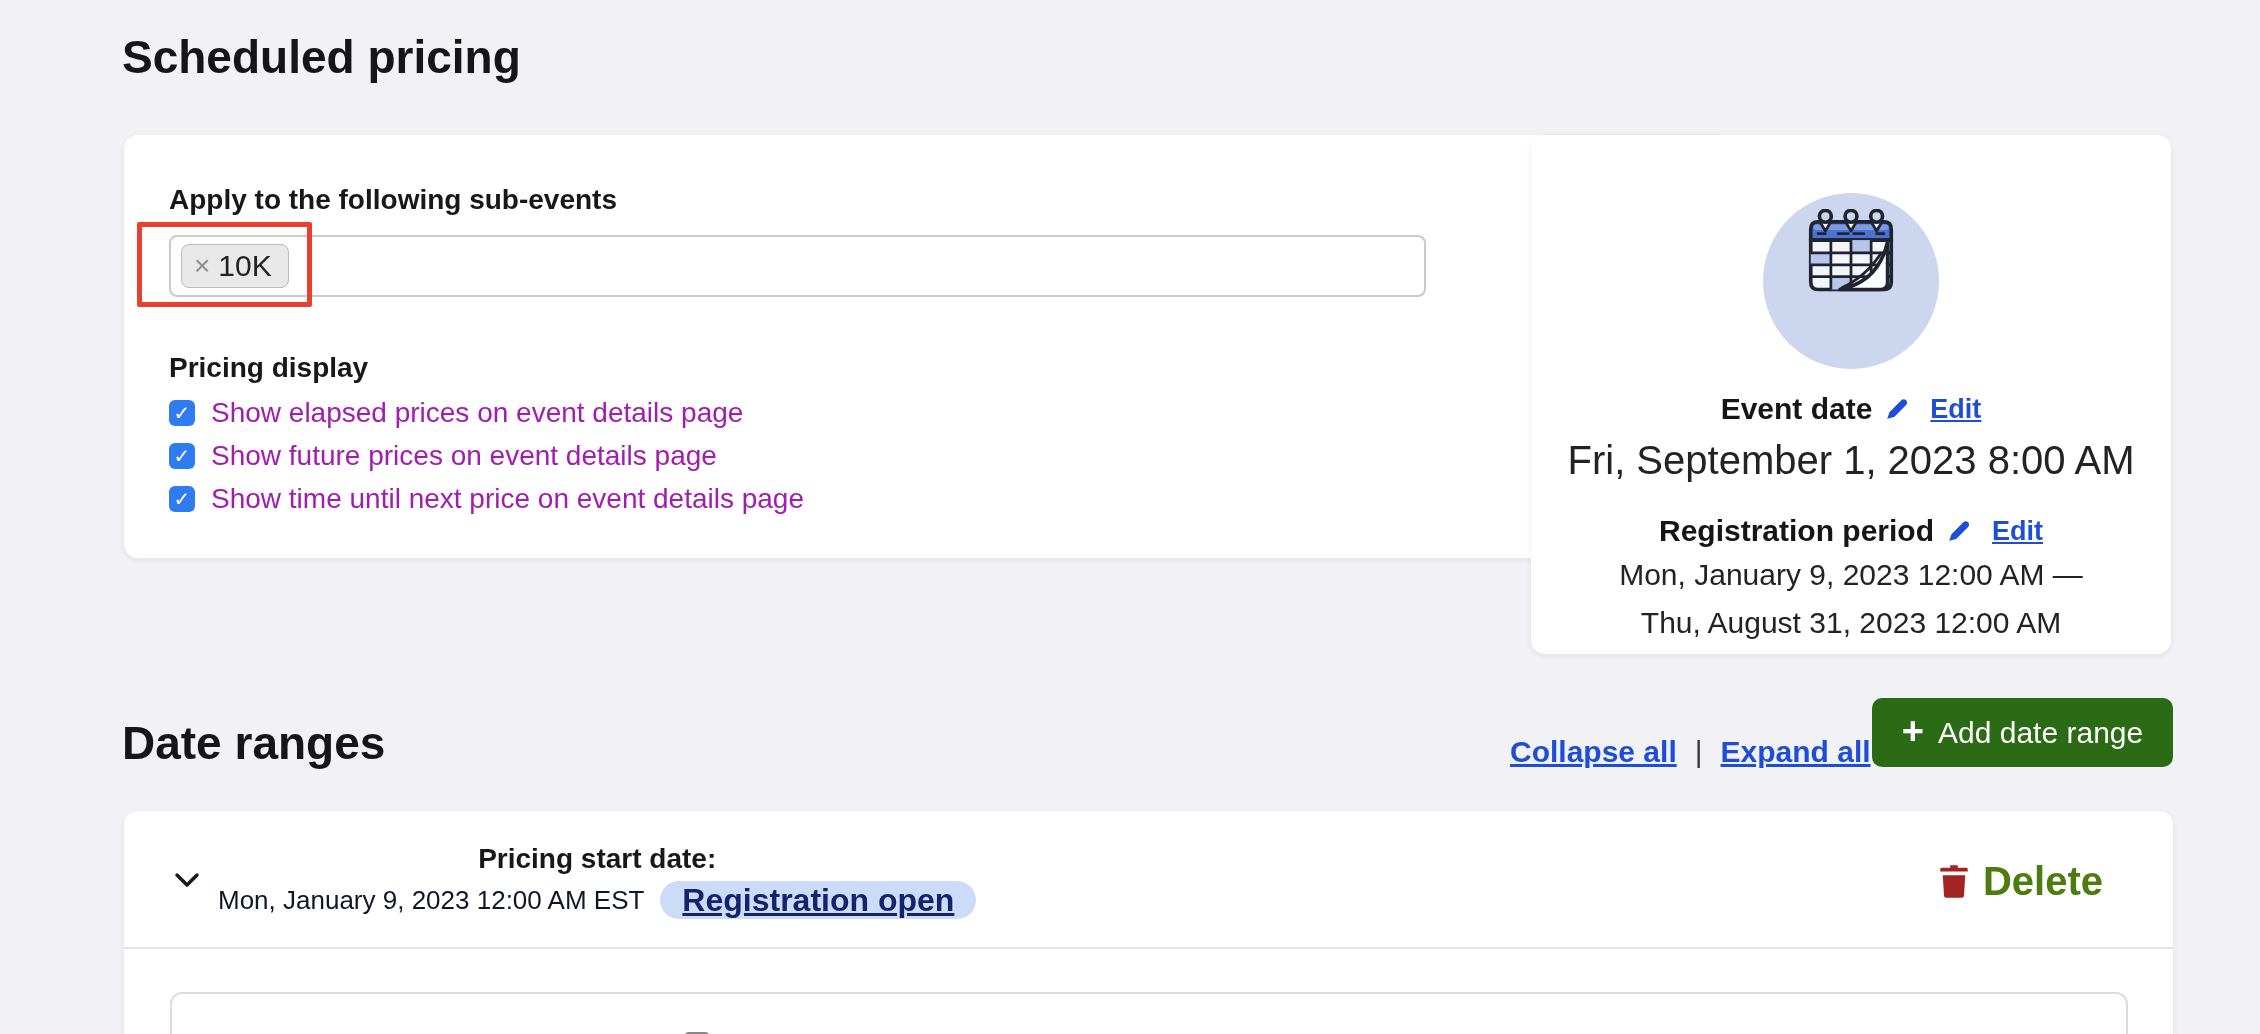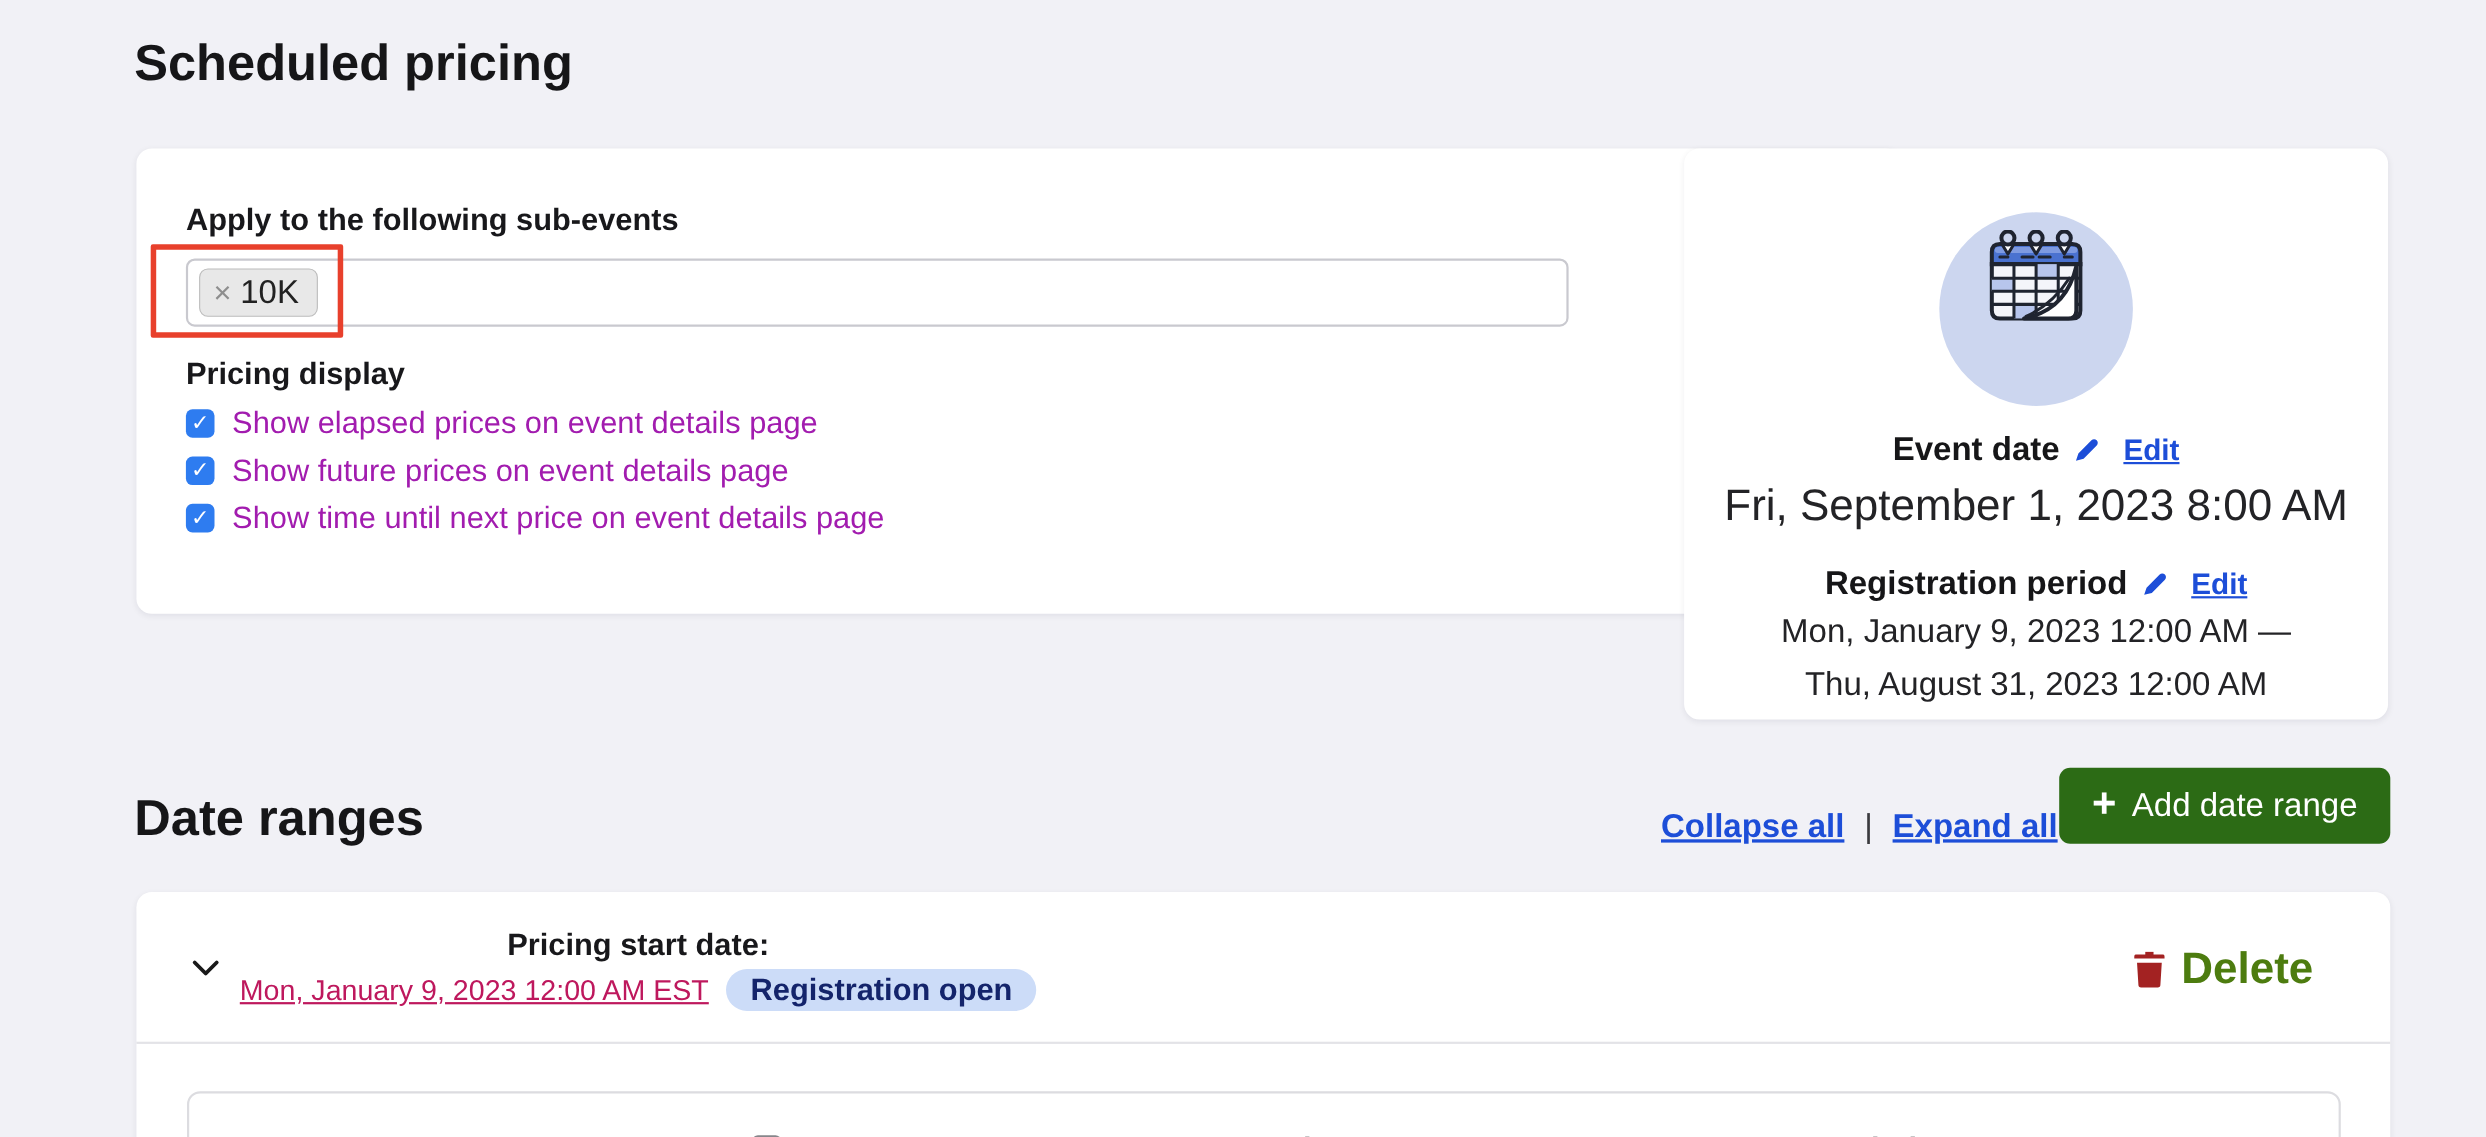--- a/index.html
+++ b/index.html
@@ -34,21 +34,21 @@
     display:inline-flex; align-items:center; gap:8px;
     height:44px; padding:0 16px 0 12px;
     background:#e8e8e8; border:1px solid #bcbcbc; border-radius:8px;
     font-size:30px; color:#222;
   }
   .tag-remove { color:#8e8e8e; font-size:28px; line-height:28px; cursor:pointer; }
   .red-annotation {
     position:absolute; left:13px; top:87px; width:175px; height:85px;
     border:5px solid #e8402c; border-radius:2px; pointer-events:none; z-index:5;
   }
-  .pricing-display-label { margin-top:26px; }
+  .pricing-display-label { margin-top:54px; }
   .checkbox-row { display:flex; align-items:center; gap:16px; margin-top:9px; padding-left:0; }
   .checkbox-row.first { margin-top:11px; }
   .checkbox { width:26px; height:26px; border-radius:6px; flex:0 0 26px;
     display:flex; align-items:center; justify-content:center; }
   .checkbox.checked { background:#2e7cf0; color:#fff; font-size:20px; font-weight:bold; line-height:1; }
   .checkbox.unchecked { background:#fff; border:2px solid #86868b; border-radius:5px; }
   .checkbox-label { font-size:28px; color:#a21caf; line-height:34px; }
   
   .event-card { left:1531px; top:135px; width:640px; height:519px;
     display:flex; flex-direction:column; align-items:center; }
@@ -75,23 +75,23 @@
   }
   .add-range-btn .plus { font-size:38px; font-weight:bold; line-height:1; margin-top:-3px; }
   .add-range-btn .btn-label { font-size:30px; }
   
   .daterange-card { left:124px; top:811px; width:2049px; height:420px; }
   .dr-header { position:relative; height:136px; }
   .dr-chevron { position:absolute; left:49px; top:60px; cursor:pointer; }
   .dr-texts { position:absolute; left:94px; top:31px; }
   .dr-label { font-size:28px; font-weight:bold; color:#18181b; line-height:34px;text-align:center; }
   .dr-subrow { display:flex; align-items:center; gap:16px; margin-top:5px; height:38px; }
-  .dr-value { font-size:26px; color:#be185d;text-decoration:underline; }
+  .dr-value { font-size:26px; color:#0f172a; }
   .status-badge { height:38px; padding:0 22px; border-radius:19px; background:#ccdcf8;
-    display:flex; align-items:center; font-size:28px; font-weight:bold; color:#14246b; }
+    display:flex; align-items:center; font-size:32px; font-weight:bold; color:#14246b;text-decoration:underline; }
   .delete-btn { position:absolute; right:70px; top:48px; display:flex; align-items:center; gap:14px;
     background:none; border:none; cursor:pointer; font-family:inherit; }
   .delete-btn span { font-size:40px; font-weight:bold; color:#4d7c0f; }
   .dr-divider { position:absolute; left:0; top:136px; width:100%; border-top:2px solid #e3e3e7; }
   .inner-card { position:absolute; left:46px; top:181px; width:1958px; height:300px;
     border:2px solid #dcdce0; border-radius:12px; background:#fff; }
   .pr-col { position:absolute; top:34px; font-size:28px; line-height:34px; color:#1d1d20; }
   .pr-subevent { left:34px; font-weight:bold; }
   .pr-free { left:512px; display:flex; align-items:center; gap:12px; }
   .pr-price { left:983px; font-weight:bold; }

